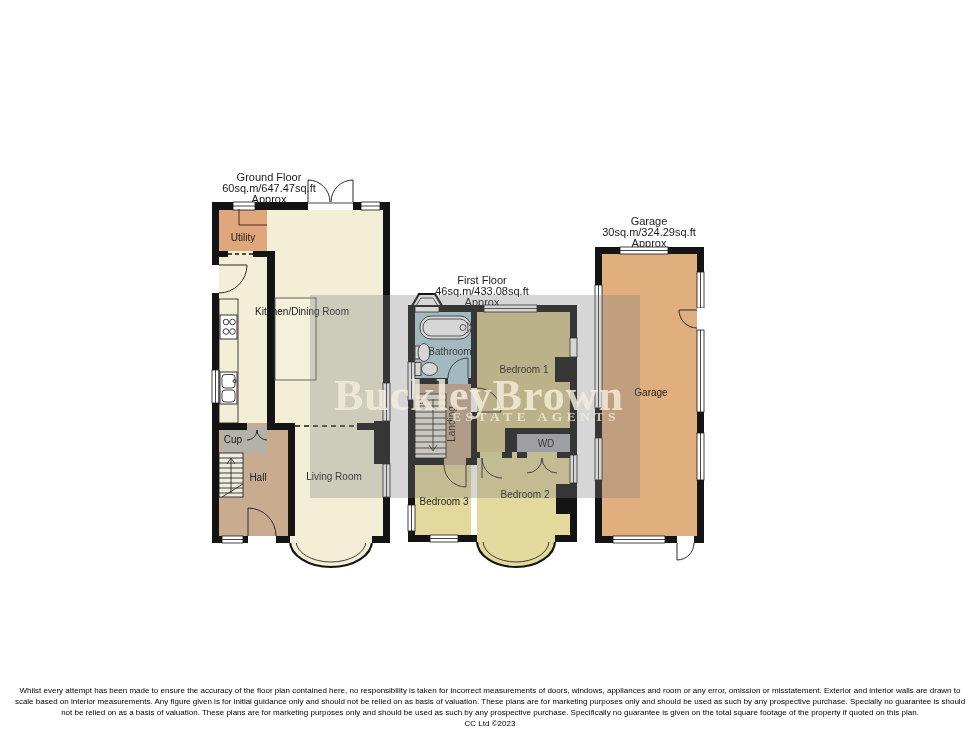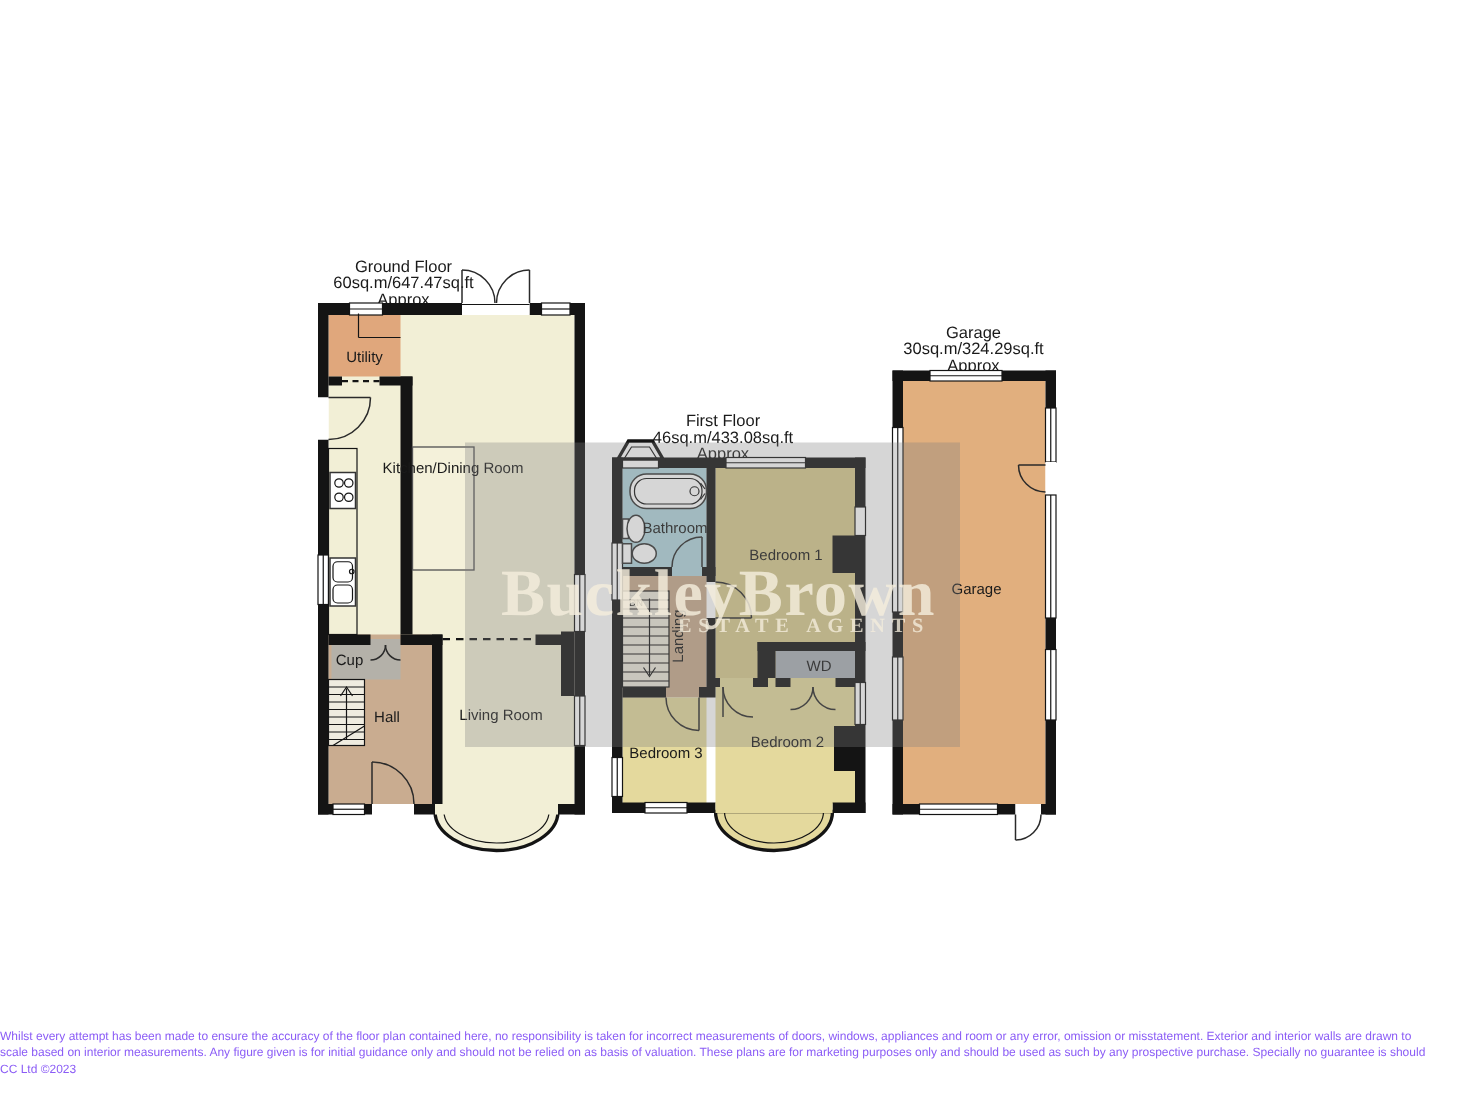--- a/index.html
+++ b/index.html
@@ -6,21 +6,21 @@
   #page{position:relative;width:980px;height:734px;background:#ffffff;overflow:hidden;
         font-family:"Liberation Sans",sans-serif;border-bottom:1px solid #e6e6e6;}
   svg text{font-family:"Liberation Sans",sans-serif;fill:#1a1a1a;}
   .plan-title{font-size:11px;}
   .room-label{font-size:10px;}
   .tiny-label{font-size:6.5px;}
   .wm-brand{font-family:"Liberation Serif",serif;font-weight:bold;font-size:44px;
             fill:#f5eedd;opacity:.82;letter-spacing:1px;}
   .wm-tag{font-family:"Liberation Serif",serif;font-weight:bold;font-size:13.5px;
           fill:#f5eedd;opacity:.78;letter-spacing:4.5px;}
-  #footer{position:absolute;left:0;top:685px;width:100%;text-align:left;color:#8b5cf6;}
+  #footer{position:absolute;left:0;top:685px;width:100%;text-align:center;color:#000000;}
   #footer div{font-size:8px;line-height:11px;white-space:nowrap;}
   .wall{fill:#141414;}
   .win{fill:#ffffff;stroke:#141414;stroke-width:0.8;}
   .thin{stroke:#141414;stroke-width:0.8;fill:none;}
   .arc{stroke:#2a2a2a;stroke-width:1;fill:none;}
   .fix{fill:#ffffff;stroke:#333;stroke-width:1;}
 </style>
 </head>
 <body>
 
@@ -334,16 +334,17 @@
     <rect x="310" y="295" width="330" height="203" fill="rgba(128,128,128,0.32)"></rect>
     <text class="wm-brand" x="334" y="410">BuckleyBrown</text>
     <text class="wm-tag" x="620" y="421" text-anchor="end">ESTATE AGENTS</text>
   </g>
 </svg>
 
 
 <div id="footer">
   <div>Whilst every attempt has been made to ensure the accuracy of the floor plan contained here, no responsibility is taken for incorrect measurements of doors, windows, appliances and room or any error, omission or misstatement. Exterior and interior walls are drawn to</div>
   <div>scale based on interior measurements. Any figure given is for initial guidance only and should not be relied on as basis of valuation. These plans are for marketing purposes only and should be used as such by any prospective purchase. Specially no guarantee is should</div>
+  <div>not be relied on as a basis of valuation. These plans are for marketing purposes only and should be used as such by any prospective purchase. Specifically no guarantee is given on the total square footage of the property if quoted on this plan.</div>
   <div>CC Ltd ©2023</div>
 </div>
 
 </div>
 
 </body></html>

